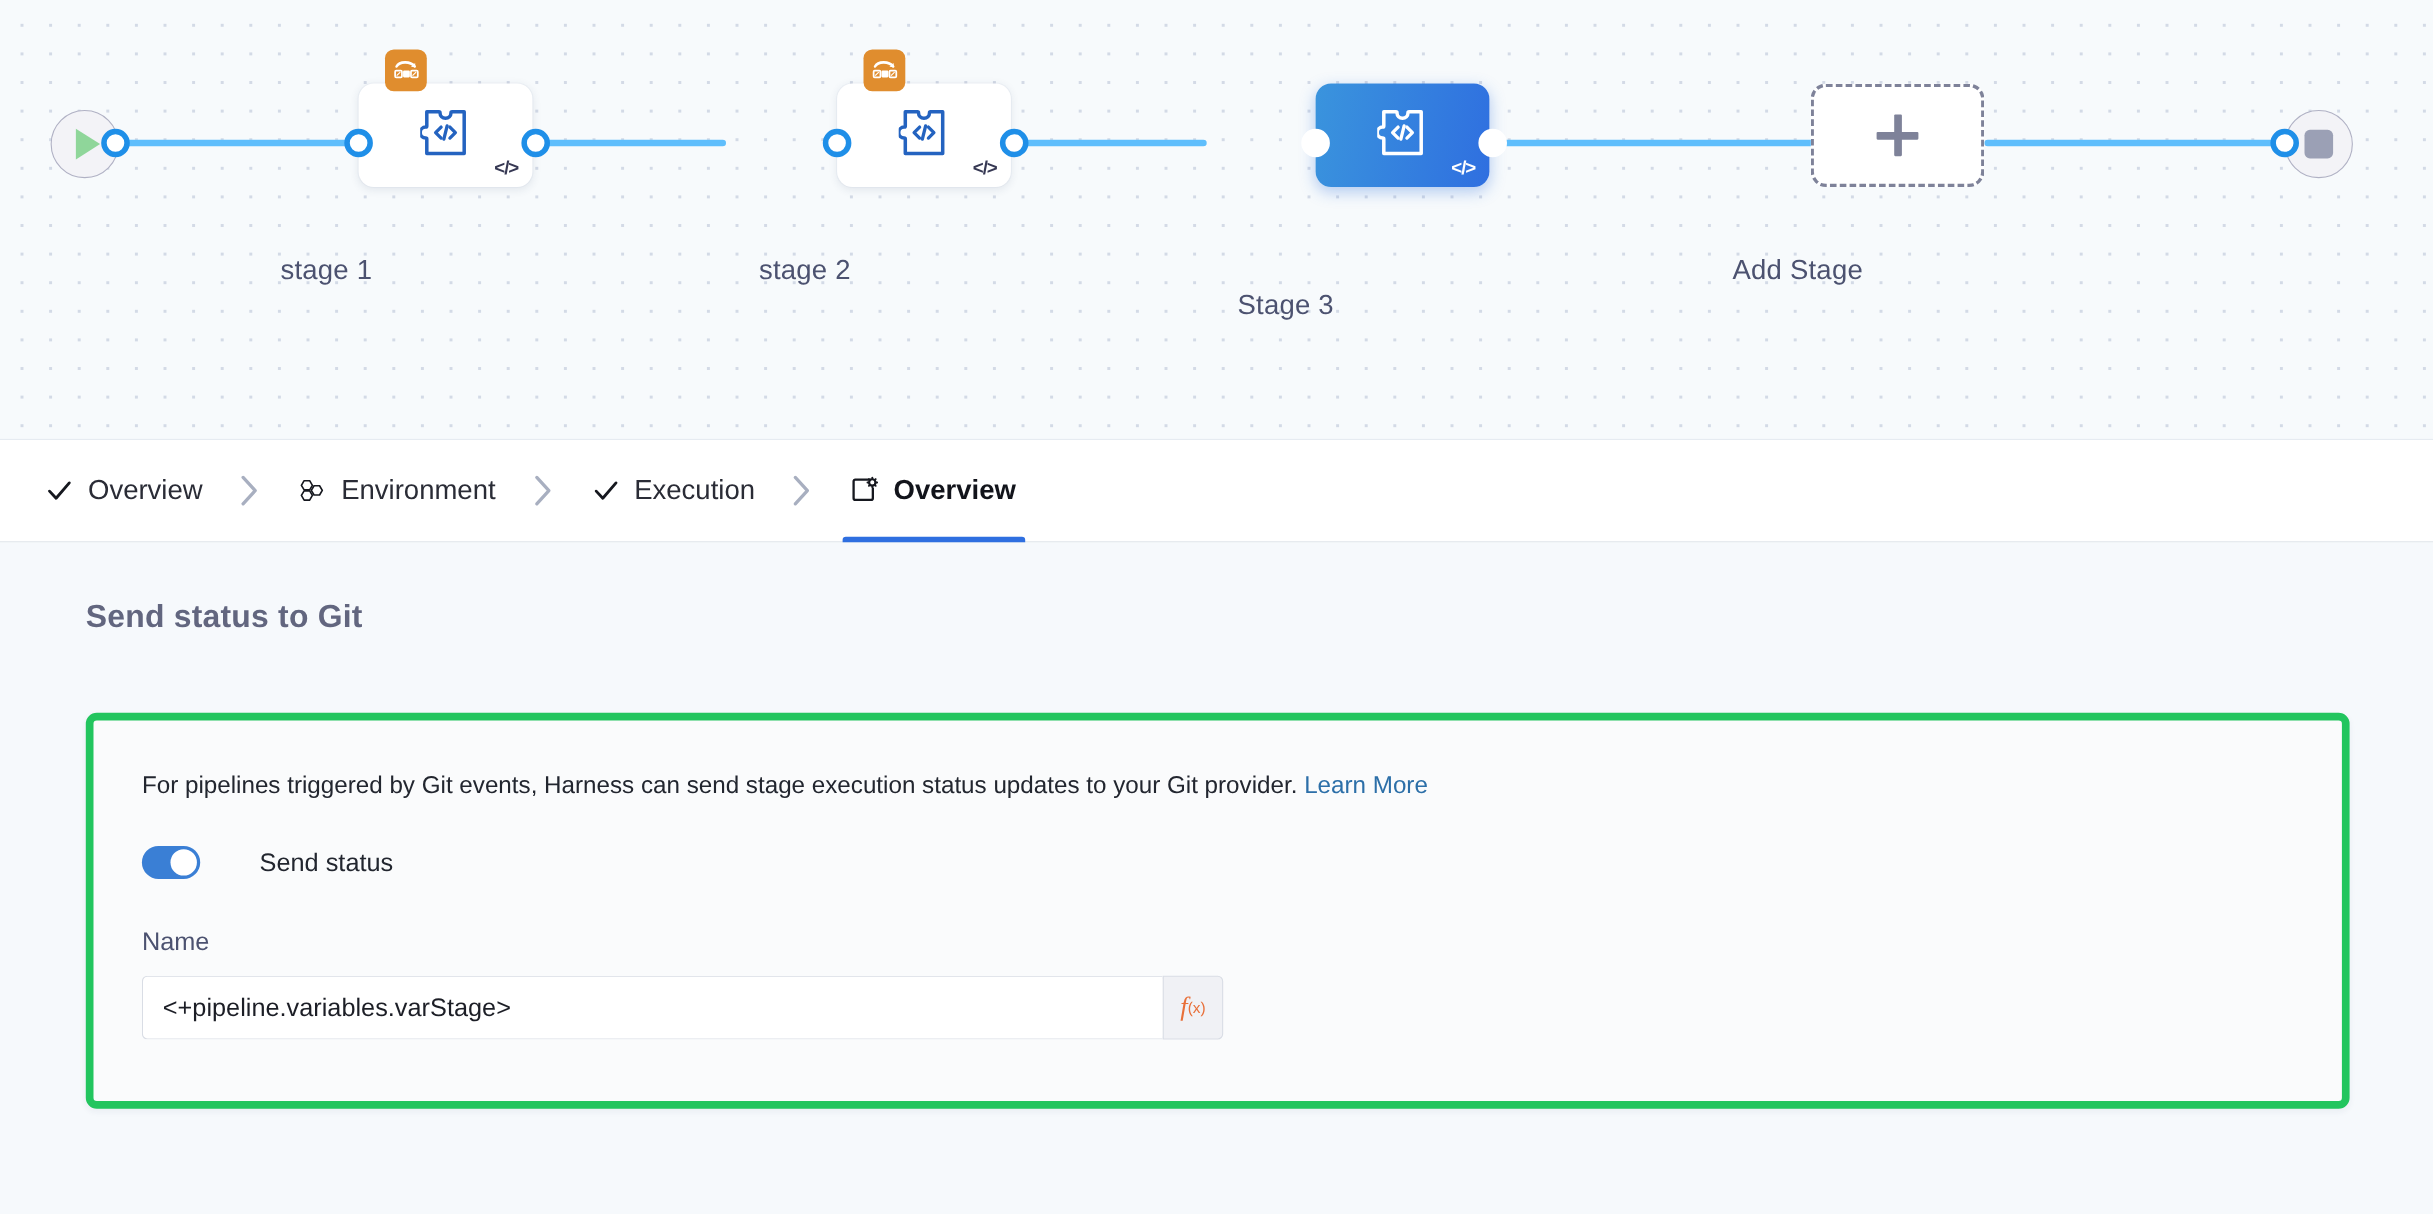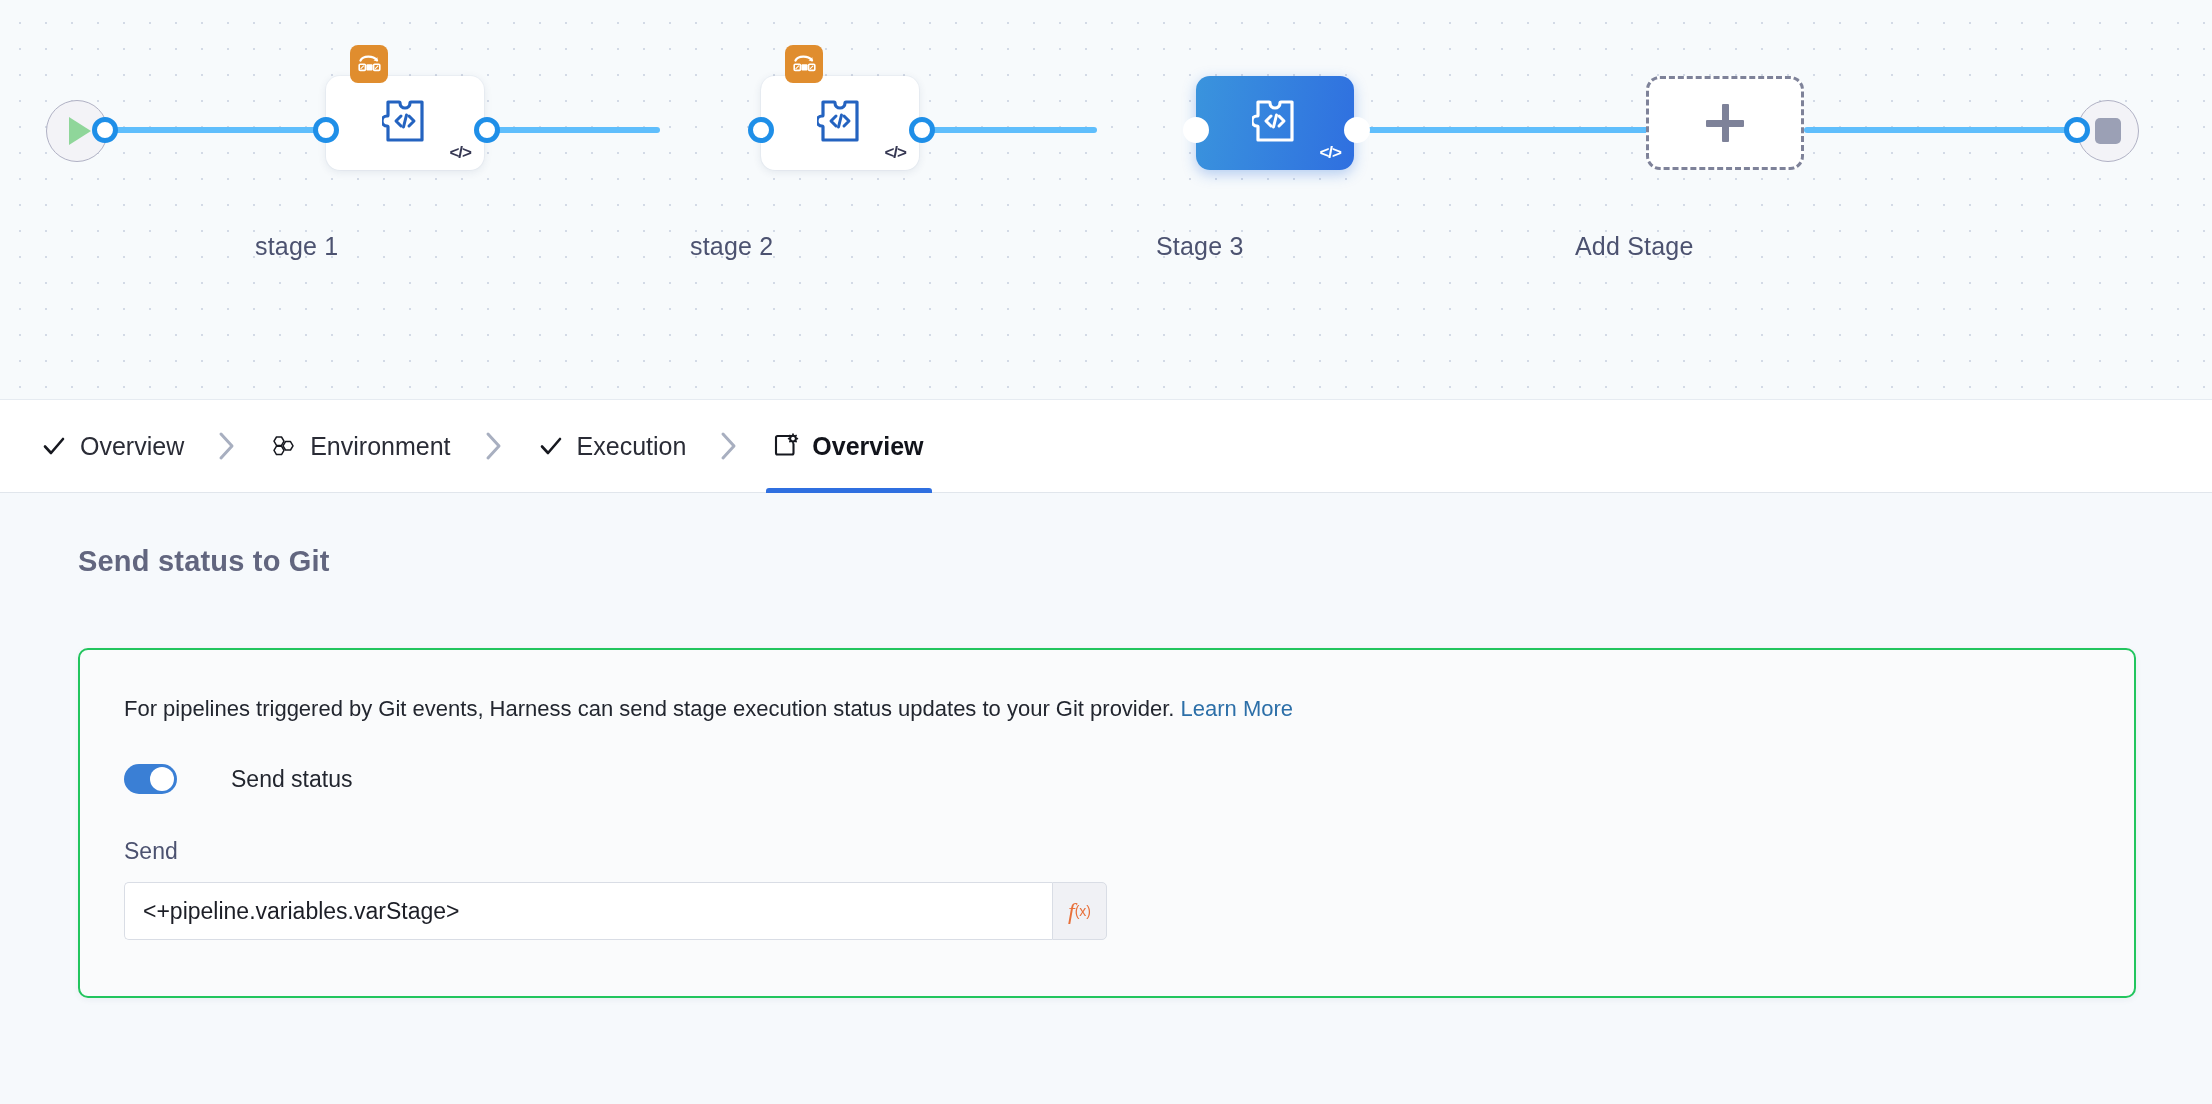--- a/index.html
+++ b/index.html
@@ -185,21 +185,21 @@
   .section-title {
     font-size: 29px;
     font-weight: 700;
     color: #62667f;
     letter-spacing: .2px;
     margin-bottom: 70px;
   }
   .card {
     width: 2058px;
     background: #fafbfc;
-    border: 2px solid #22c55e;
+    border: 7px solid #22c55e;
     border-radius: 10px;
     box-shadow: 0 2px 6px rgba(40,60,100,.055);
     padding: 46px 44px 56px 44px;
   }
   .card-desc {
     font-size: 22px;
     color: #22262f;
     margin-bottom: 42px;
   }
   .link { color: #2c6fa8; text-decoration: none; cursor: pointer; }
@@ -326,21 +326,21 @@
           <path d="M6 6 h11 a1 1 0 0 1 1 1 a5 5 0 0 0 10 0 a1 1 0 0 1 1 -1 h11 v38 h-34 v-13 a1 1 0 0 0 -1 -1 a5 5 0 0 1 0 -10 a1 1 0 0 0 1 -1 z" stroke="#ffffff" stroke-width="3.2" fill="none" stroke-linejoin="round"></path>
           <path d="M19 20 L14 25 L19 30" stroke="#ffffff" stroke-width="3" fill="none" stroke-linecap="round" stroke-linejoin="round"></path>
           <path d="M27 20 L32 25 L27 30" stroke="#ffffff" stroke-width="3" fill="none" stroke-linecap="round" stroke-linejoin="round"></path>
           <path d="M24.5 19 L21.5 31" stroke="#ffffff" stroke-width="3" stroke-linecap="round"></path>
         </svg>
       </div>
       <span class="code-badge">&lt;/&gt;</span>
     </div>
     <div class="port on-dark" style="left:1183px;"></div>
     <div class="port on-dark" style="left:1344px;"></div>
-    <div class="stage-label" style="left:1156px;">Stage 3</div>
+    <div class="stage-label" style="left:1125px;margin-top:31px;">Stage 3</div>
 
     <div class="add-stage">
       <span class="plus-h"></span>
       <span class="plus-v"></span>
     </div>
     <div class="stage-label" style="left:1575px;">Add Stage</div>
 
     <div class="port" style="left:2064px;"></div>
     <div class="end-node">
       <div class="stop-sq"></div>
@@ -421,21 +421,21 @@
       <span>For pipelines triggered by Git events, Harness can send stage execution status updates to your Git provider. </span><a class="link">Learn More</a>
     </div>
 
     <div class="toggle-row">
       <div class="toggle">
         <span class="knob"></span>
       </div>
       <span class="toggle-label">Send status</span>
     </div>
 
-    <div class="field-label">Send</div>
+    <div class="field-label">Name</div>
 
     <div class="input-wrap">
       <input class="text-input" type="text" value="&lt;+pipeline.variables.varStage&gt;" style="">
       <div class="fx-btn">
         <span>f</span>
           <sub>(x)</sub>
       </div>
     </div>
 
   </div>

